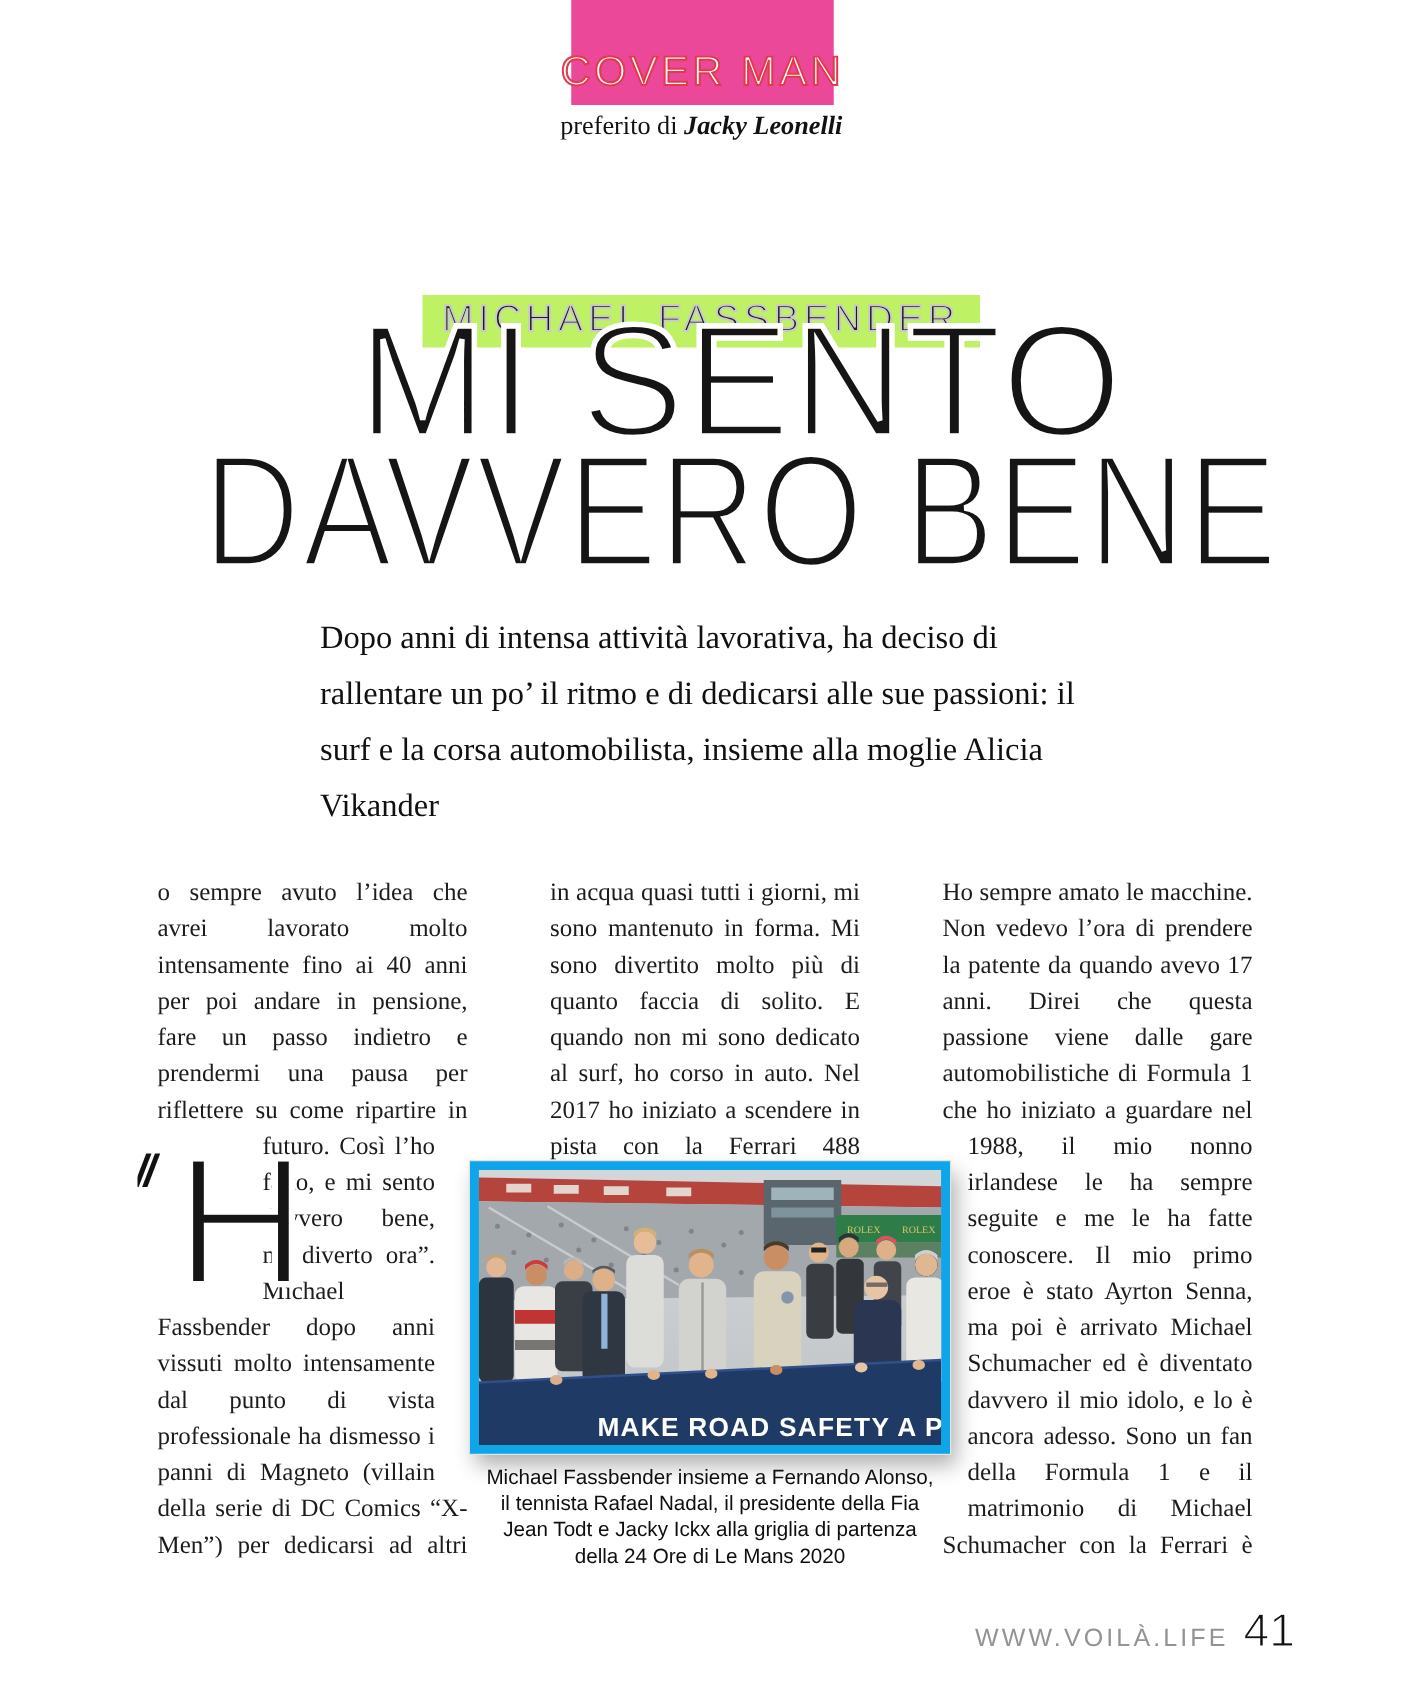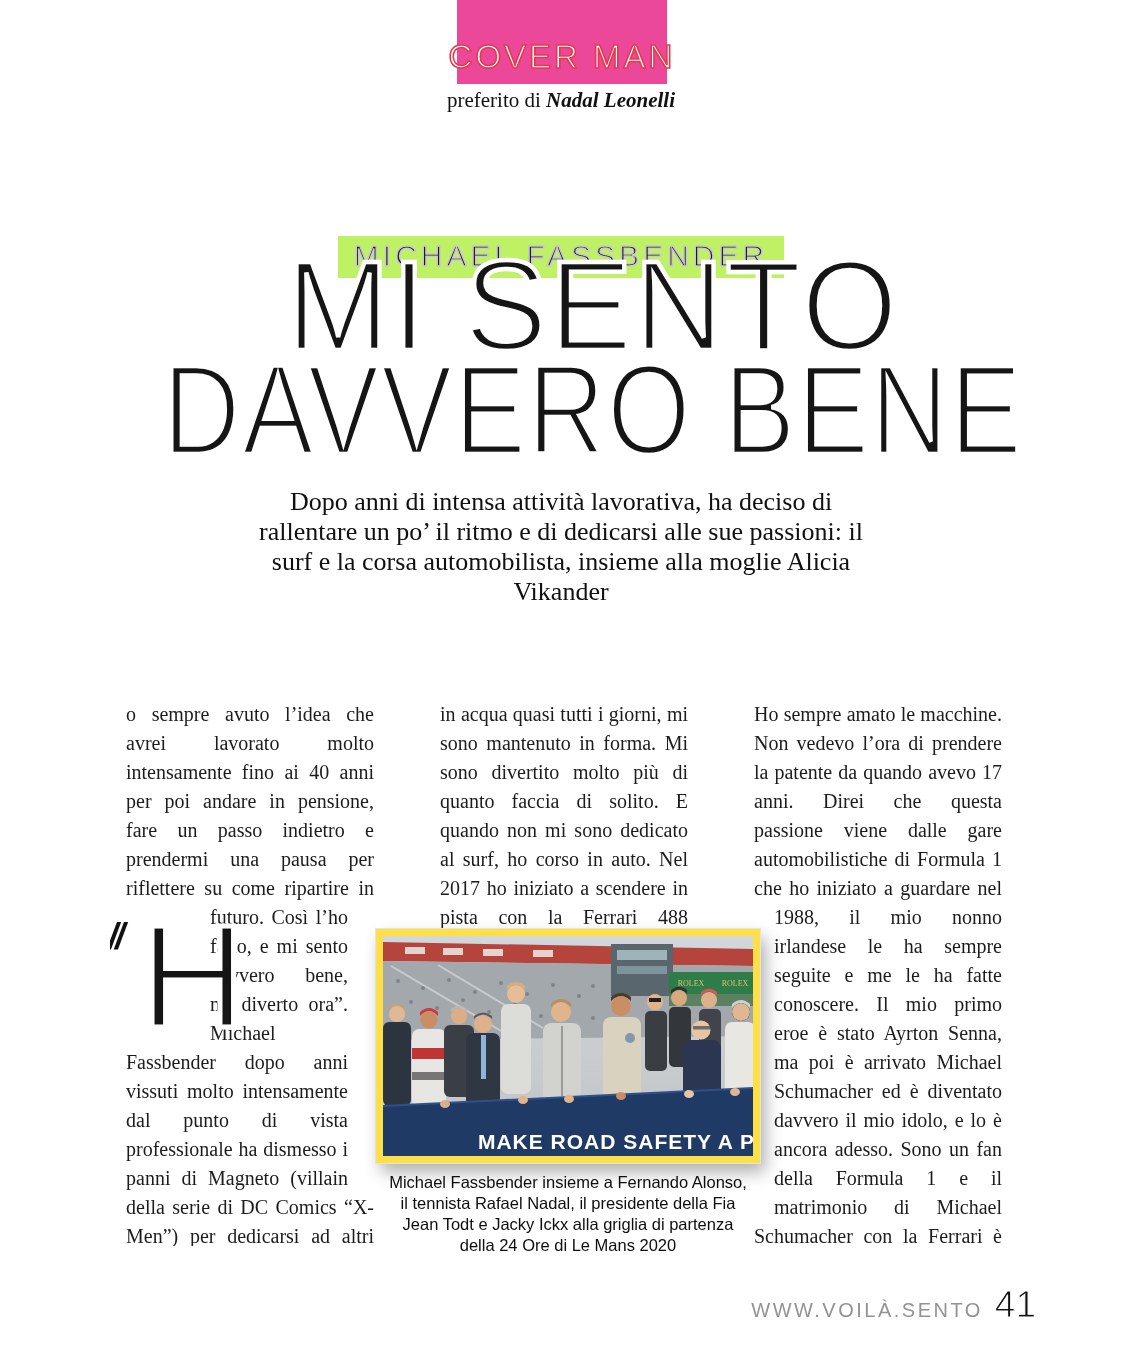--- a/index.html
+++ b/index.html
@@ -20,21 +20,21 @@
   .eyebrow{display:inline-block;background:#bef264;padding:3px 16px 5px;
     font-family:"Liberation Sans", sans-serif;font-size:30px;letter-spacing:4px;
     color:#1a1a1a;-webkit-text-stroke:1.6px #c9c9c9;white-space:nowrap;margin-top:17px;}
   .big-title{position:absolute;left:0;top:254px;width:100%;text-align:center;
     font-family:"Liberation Sans", sans-serif;color:#151515;line-height:104px;
     -webkit-text-stroke:4.5px #fff;font-size:128px;letter-spacing:2px;margin-left:32px;}
   .big-title .line{display:block;white-space:nowrap;}
   .big-title .line1{transform:scaleX(0.97);transform-origin:center;}
   .big-title .line2{transform:scaleX(0.84);transform-origin:center;}
   .standfirst{position:absolute;left:50%;top:487px;transform:translateX(-50%);
-    width:610px;text-align:center;font-size:26px;line-height:30px;color:#101010;}
+    width:610px;text-align:left;font-size:26px;line-height:45px;color:#101010;}
 
   
   .columns{position:absolute;left:110px;top:684px;width:908px;height:562px;
     display:flex;gap:34px;}
   .col{width:280px;font-size:20px;line-height:29px;text-align:justify;overflow:hidden;}
   .col p{margin:16px;}
   .q{font-weight:bold;font-family:"Liberation Serif", serif;}
   .col1 .q{margin-top:29px;}
   .spacer{pointer-events:none;}
   .sp-r0{float:right;width:0;height:246px;}
@@ -44,21 +44,21 @@
 
   
   .dropcap{float:left;width:100px;height:92px;position:relative;}
   .dc-quote{position:absolute;left:-2px;top:-8px;font-family:"Liberation Sans", sans-serif;
     font-weight:bold;font-style:italic;font-size:36px;color:#111;letter-spacing:-3px;}
   .dc-letter{position:absolute;left:30px;top:-26px;font-family:"Liberation Sans", sans-serif;
     font-size:146px;line-height:146px;color:#151515;-webkit-text-stroke:5px #fff;}
 
   
   .photo-frame{position:absolute;left:376px;top:929px;width:384px;height:234px;
-    background:#fde047;padding:7px;box-sizing:border-box;
+    background:#0ea5e9;padding:7px;box-sizing:border-box;
     box-shadow:0 0 0 1px #e3e3e3, 5px 9px 16px rgba(0,0,0,0.32);}
   .photo-frame svg{display:block;width:100%;height:100%;}
   .photo-caption{position:absolute;left:385px;top:1172px;width:366px;text-align:center;
     font-family:"Liberation Sans", sans-serif;font-size:16.5px;line-height:21px;color:#0e0e0e;}
 
   
   .footer{position:absolute;top:1284px;right:86px;display:flex;align-items:baseline;gap:12px;}
   .site{font-family:"Liberation Sans", sans-serif;font-size:20px;letter-spacing:2.5px;
     color:#939393;}
   .pagenum{font-family:"Liberation Sans", sans-serif;font-size:37px;color:#111;
@@ -67,21 +67,21 @@
 </style>
 </head>
 <body>
 
 <div class="page">
 
   <div class="kicker-box" style="background:#ec4899;">
     <span class="kicker-text">COVER MAN</span>
   </div>
   <div class="byline">
-    <span>preferito di </span><span class="author">Nadal Leonelli</span>
+    <span>preferito di </span><span class="author">Jacky Leonelli</span>
   </div>
 
   <div class="eyebrow-wrap">
     <span class="eyebrow">MICHAEL FASSBENDER</span>
   </div>
   <div class="big-title">
     <span class="line line1">MI SENTO</span>
     <span class="line line2">DAVVERO BENE</span>
   </div>
   <div class="standfirst">Dopo anni di intensa attività lavorativa, ha deciso di rallentare un po’ il ritmo e di dedicarsi alle sue passioni: il surf e la corsa automobilista, insieme alla moglie Alicia Vikander</div>
@@ -223,17 +223,17 @@
       <ellipse cx="186" cy="163" rx="5" ry="4" fill="#e2b48c"></ellipse>
       <ellipse cx="238" cy="160" rx="5" ry="4" fill="#c98e63"></ellipse>
       <ellipse cx="306" cy="158" rx="5" ry="4" fill="#e6c5a4"></ellipse>
       <ellipse cx="352" cy="156" rx="5" ry="4" fill="#e0b793"></ellipse>
       <text x="245" y="213" font-family="Liberation Sans, sans-serif" font-size="21" font-weight="bold" fill="#ffffff" text-anchor="middle" letter-spacing="1">MAKE ROAD SAFETY A PRI</text>
     </svg>
   </div>
   <div class="photo-caption">Michael Fassbender insieme a Fernando Alonso, il tennista Rafael Nadal, il presidente della Fia Jean Todt e Jacky Ickx alla griglia di partenza della 24 Ore di Le Mans 2020</div>
 
   <div class="footer">
-    <span class="site">WWW.VOILÀ.SENTO</span>
+    <span class="site">WWW.VOILÀ.LIFE</span>
     <span class="pagenum">41</span>
   </div>
 
 </div>
 
 </body></html>

